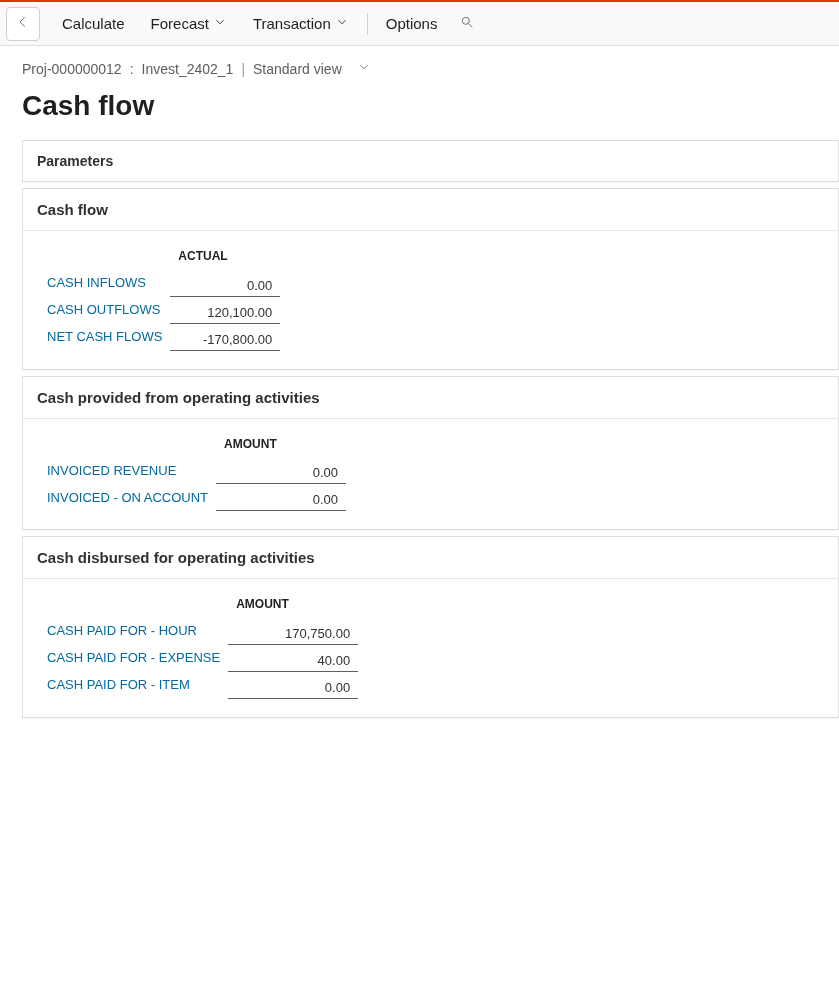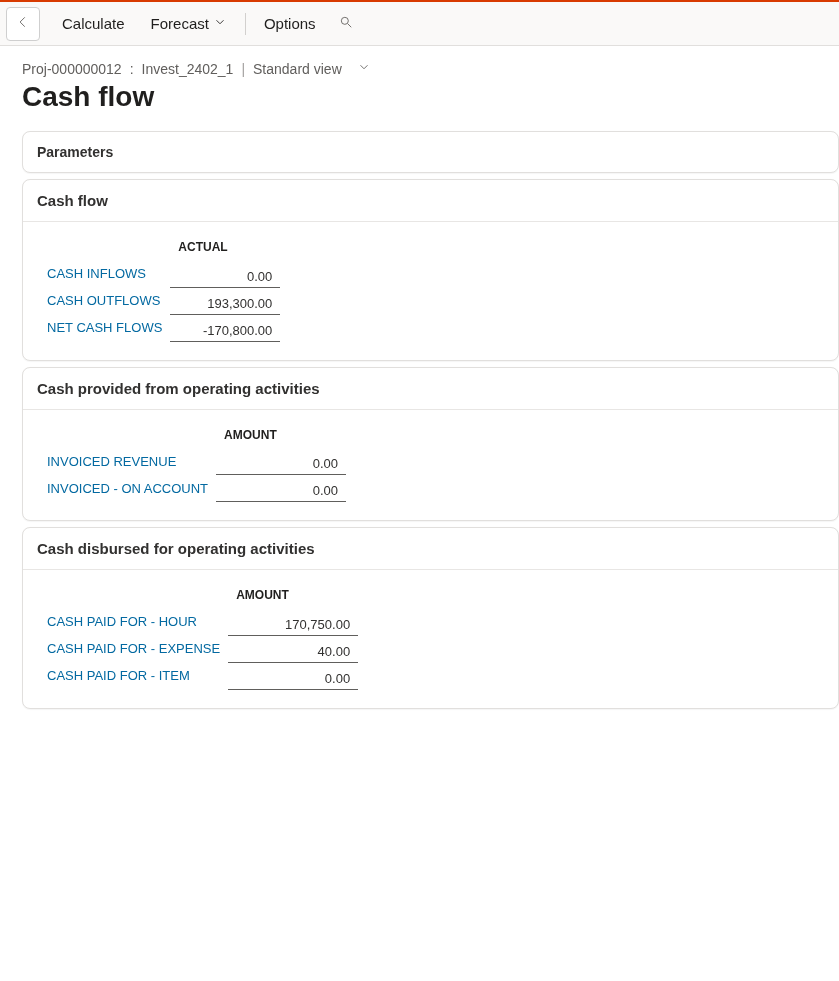--- a/index.html
+++ b/index.html
@@ -55,39 +55,39 @@
     display: flex; align-items: center; justify-content: center;
     cursor: pointer; color: #605e5c;
     border-radius: 4px;
   }
 
   .content { padding: 14px 0 24px 22px; }
 
   .breadcrumb {
     font-size: 14px;
     color: #605e5c;
-    margin-bottom: 4px;
+    margin-bottom: 13px;
     display: flex; align-items: center; gap: 8px;
   }
   .breadcrumb .sep { color: #a19f9d; }
   .breadcrumb .view-dd {
     cursor: pointer;
     display: inline-flex; align-items: center; gap: 15px;
   }
 
   h1.page-title {
     font-size: 28px;
     font-weight: 700;
     margin: 2px 0 18px 0;
     color: #201f1e;
   }
 
   .card {
     border: 1px solid #e1dfdd;
-    border-radius: 8px;
+    border-radius: 0;
     background: #fff;
     margin-bottom: 6px;
     box-shadow: 0 0.5px 1px rgba(0,0,0,0.04);
   }
   .card.thin { padding: 12px 14px; }
   .card-header {
     padding: 12px 14px;
     font-size: 15px;
     font-weight: 600;
     border-bottom: 1px solid #e8e6e4;
@@ -147,20 +147,28 @@
 
   <div class="tb-item">
     <span>Forecast</span>
     <span>
       <svg class="icon" viewBox="0 0 24 24">
           <path d="M6 9 L12 15 L18 9"></path>
         </svg>
     </span>
   </div>
 
+  <div class="tb-item">
+    <span>Transaction</span>
+    <span>
+      <svg class="icon" viewBox="0 0 24 24">
+          <path d="M6 9 L12 15 L18 9"></path>
+        </svg>
+    </span>
+  </div>
 
   <div class="divider"></div>
 
   <div class="tb-item">
     <span>Options</span>
   </div>
 
   <div class="search-btn">
     <span>
       <svg class="icon" viewBox="0 0 24 24">
@@ -202,21 +210,21 @@
             <tr>
           <th></th>
           <th class="num">Actual</th>
         </tr>
         <tr>
           <td class="lbl">Cash inflows</td>
           <td class="val">0.00</td>
         </tr>
         <tr>
           <td class="lbl">Cash outflows</td>
-          <td class="val">193,300.00</td>
+          <td class="val">120,100.00</td>
         </tr>
         <tr>
           <td class="lbl">Net cash flows</td>
           <td class="val">-170,800.00</td>
         </tr>
       </tbody>
         </table>
     </div>
   </div>
 

